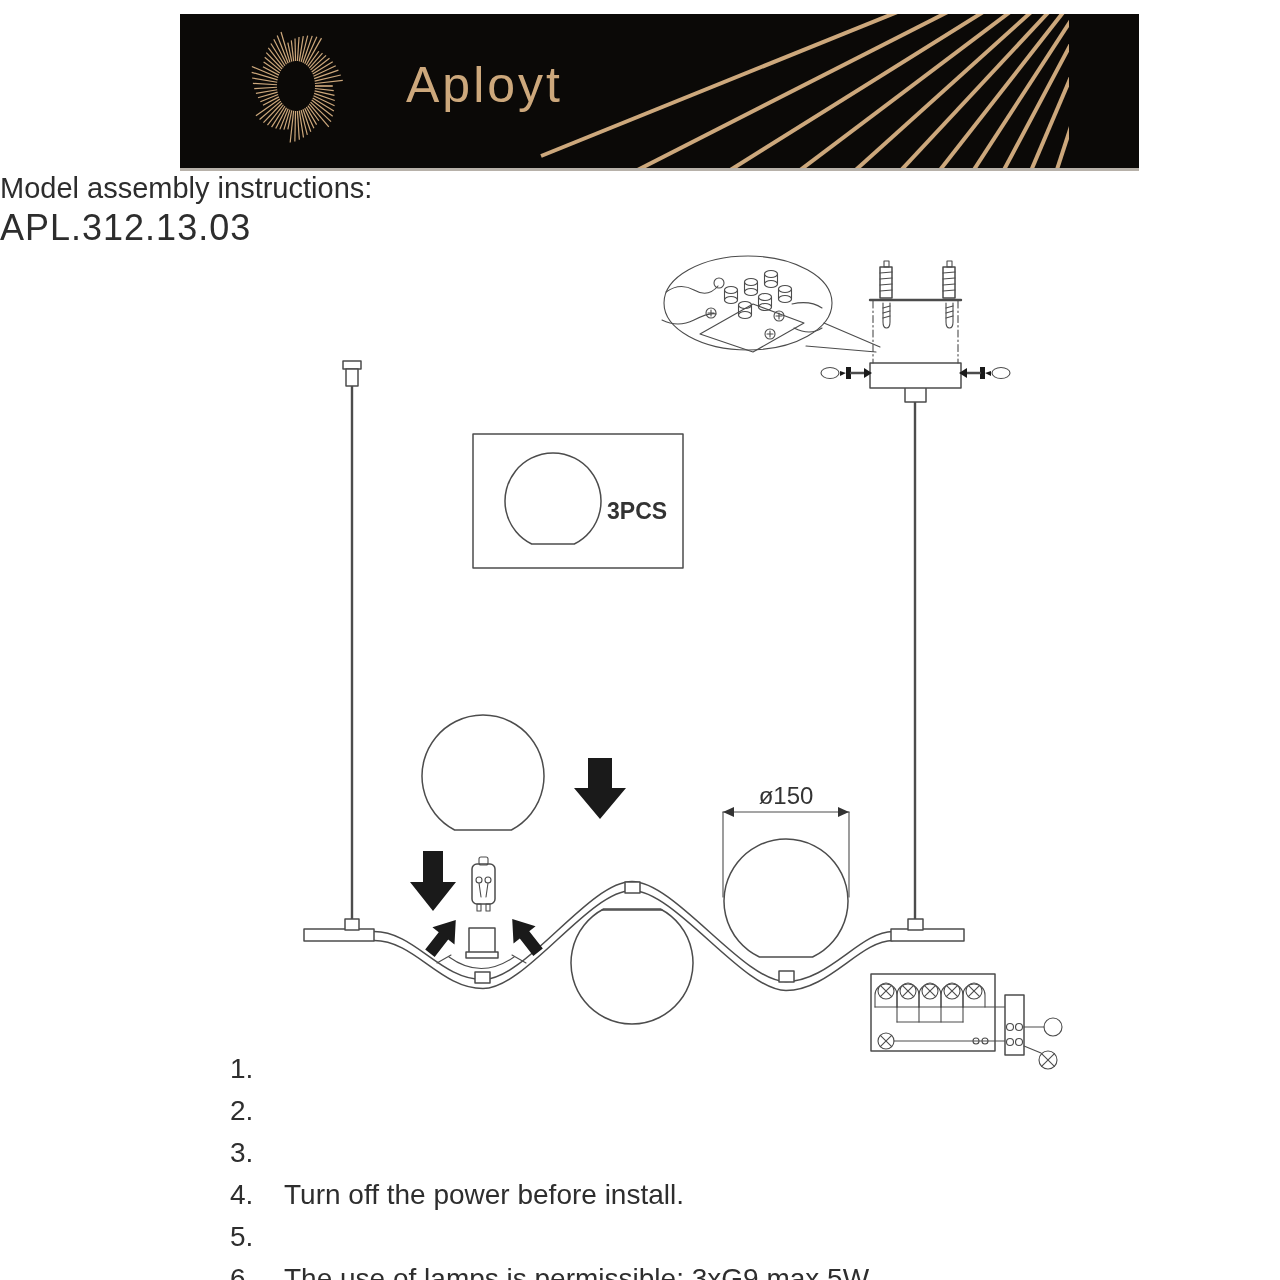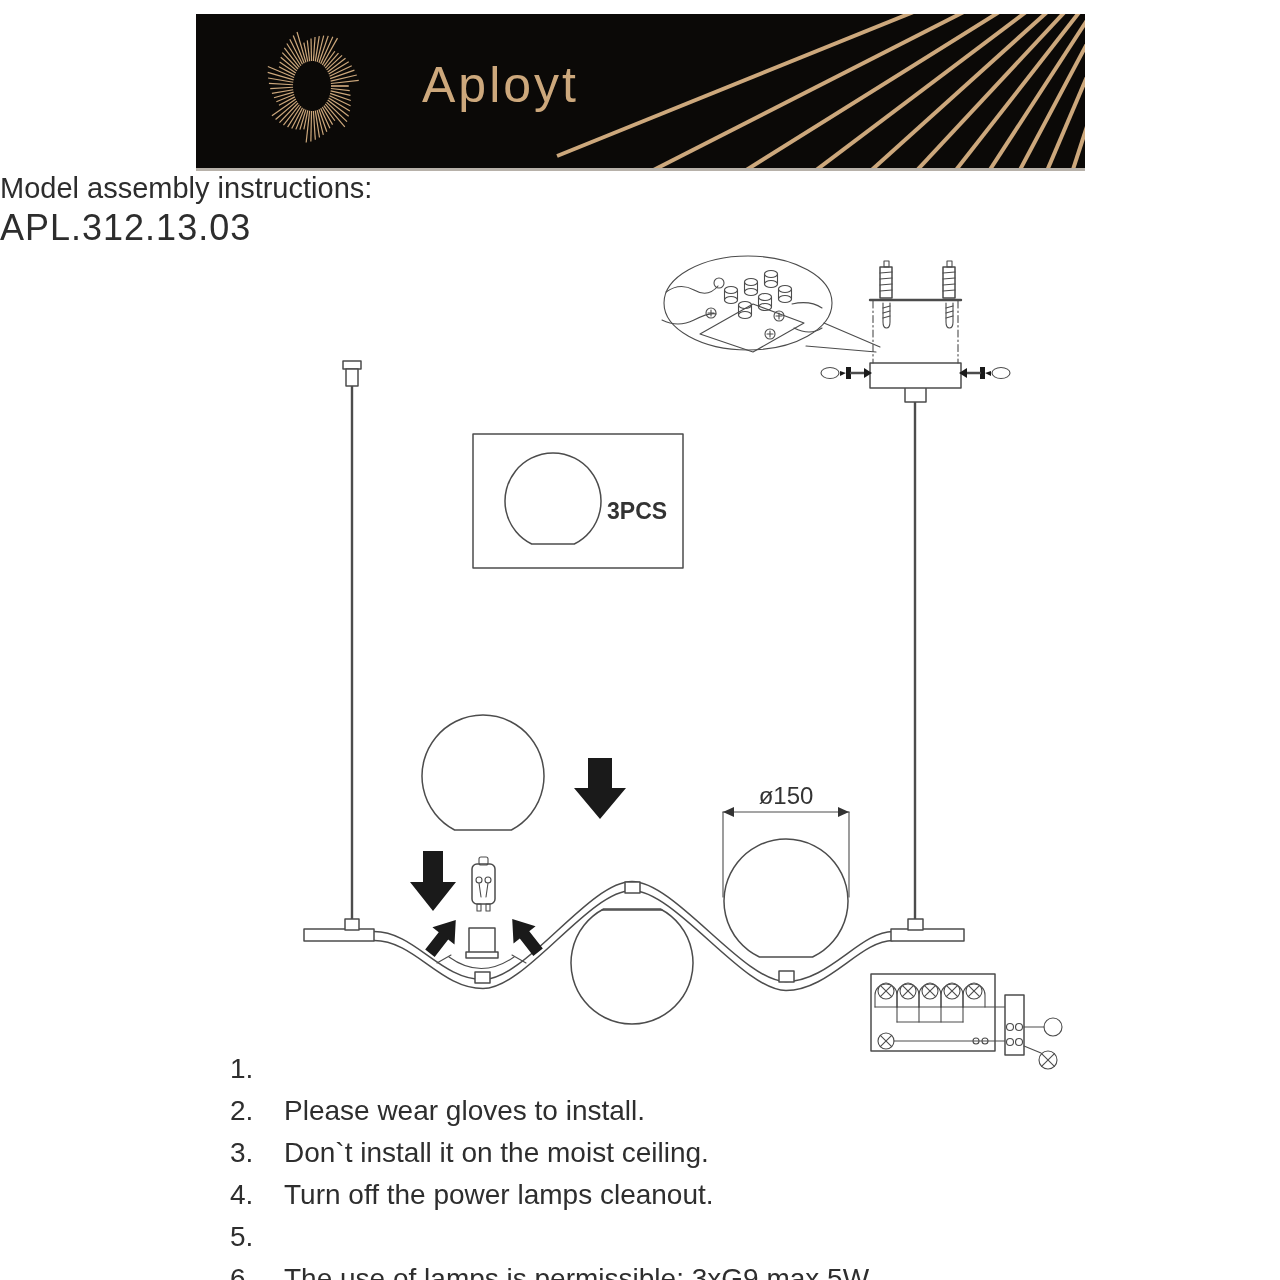--- a/index.html
+++ b/index.html
@@ -1,21 +1,21 @@
 <!DOCTYPE html>
 <html style="--accent: #cda87c; --header-bg: #0b0907; --line: #4c4c4c;"><head>
 <meta charset="utf-8">
 <style>
   html,body{margin:0;padding:0}
   body{
     width:1280px;height:1280px;position:relative;overflow:hidden;
     background:#ffffff;font-family:"Liberation Sans",sans-serif;
   }
   .header{
-    position:absolute;left:196px;top:14px;width:889px;height:154px;
+    position:absolute;left:180px;top:14px;width:959px;height:154px;
     background:var(--header-bg,#0b0907);overflow:hidden;
     box-shadow:0 3px 0 #b7b1a9;
   }
   .header svg{position:absolute;left:0;top:0}
   .brand{
     position:absolute;left:226px;top:42px;
     font-size:50px;letter-spacing:3px;font-weight:400;
     color:var(--accent,#cda87c);
   }
   .title-line{
@@ -368,29 +368,27 @@
     </g>
   </g>
 </svg>
 
 <div class="list">
   <div class="row">
     <span class="num">1.</span>
   </div>
   <div class="row">
     <span class="num">2.</span>
-    <span>Please wear gloves to install.</span>
   </div>
   <div class="row">
     <span class="num">3.</span>
-    <span>Don`t install it on the moist ceiling.</span>
   </div>
   <div class="row">
     <span class="num">4.</span>
-    <span>Turn off the power lamps cleanout.</span>
+    <span>Turn off the power before install.</span>
   </div>
   <div class="row">
     <span class="num">5.</span>
   </div>
   <div class="row">
     <span class="num">6.</span>
     <span>The use of lamps is permissible: 3xG9 max 5W.</span>
   </div>
 </div>
 

